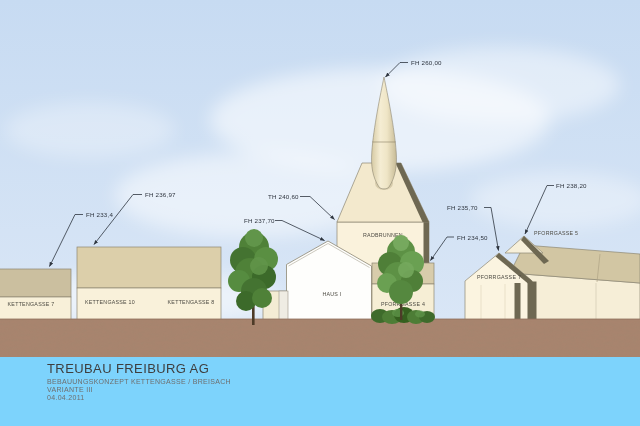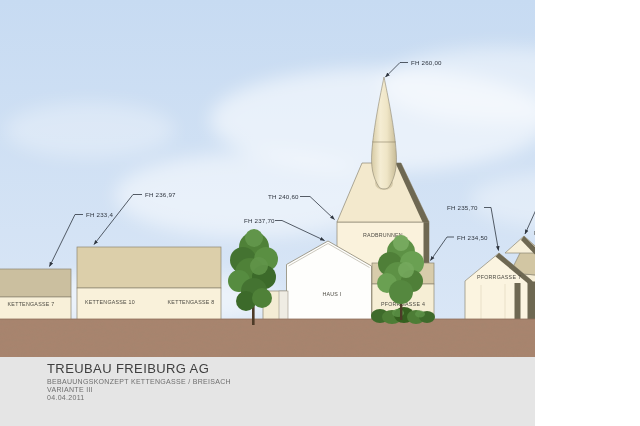--- a/index.html
+++ b/index.html
@@ -1,16 +1,16 @@
 <!DOCTYPE html>
 <html><head>
 <meta charset="utf-8">
 <style>
   html,body{margin:0;padding:0;background:#ffffff;}
-  .page{position:relative;width:535px;height:426px;background:#e5e5e5;overflow:hidden;
+  .page{position:relative;width:640px;height:426px;background:#7dd3fc;overflow:hidden;
         font-family:"Liberation Sans",sans-serif;}
   svg{display:block;}
   svg text{font-family:"Liberation Sans",sans-serif;}
   .ann{font-size:6.2px;fill:#2e343e;letter-spacing:.2px;}
   .blab{font-size:5.3px;fill:#4c4a42;letter-spacing:.25px;}
   .leader{stroke:#2f3640;stroke-width:.8;fill:none;}
   .bldg{stroke:#8d8672;stroke-width:.7;}
   .titleblock{position:absolute;left:47px;top:361px;}
   .tb-company{font-size:13px;color:#3e3e3e;letter-spacing:.4px;line-height:15px;}
   .tb-line{font-size:7px;color:#6e6e6e;letter-spacing:.3px;line-height:7.8px;}

